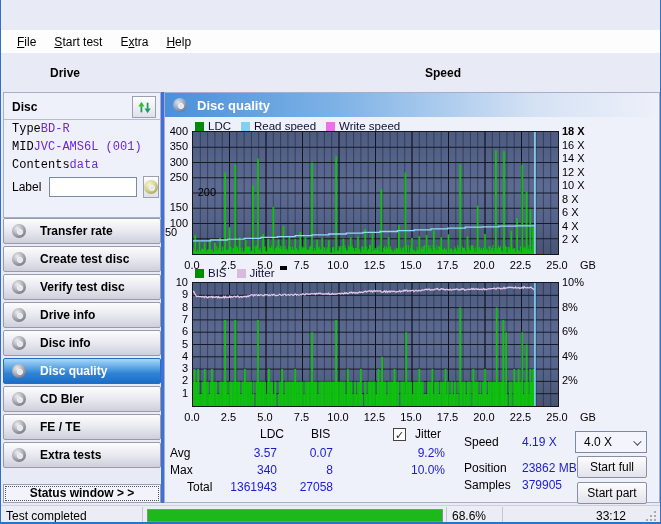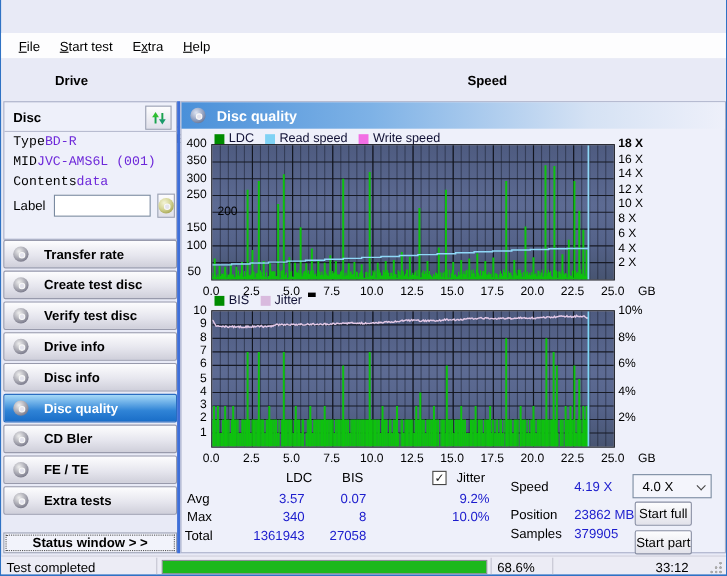--- a/index.html
+++ b/index.html
@@ -96,21 +96,21 @@
           border:1px solid #14171f; }
   .tick-label { position:absolute; font-size:11px; color:#000; white-space:nowrap; }
 
   
   .stats { position:absolute; left:0; top:334px; width:100%; height:77px; font-size:12px; }
   .st { position:absolute; white-space:nowrap; }
   .st.blue { color:#1c1ccd; }
   .st.right { transform:translateX(-100%); }
   .checkbox { position:absolute; width:13px; height:13px; background:#fff; border:1px solid #444;
               font-size:11px; line-height:12px; text-align:center; color:#222; }
-  .push-btn { position:absolute; left:412px; width:52px; height:22px; background:linear-gradient(#fdfdfe,#e2e2ea);
+  .push-btn { position:absolute; left:412px; width:70px; height:22px; background:linear-gradient(#fdfdfe,#e2e2ea);
               border:1px solid #8a90a4; border-radius:2px; text-align:center; line-height:20px; }
   .stats .combo { left:410px; top:4px; width:72px; height:22px; padding-left:8px; background:#f4f5fc; }
 
   
   .statusbar { position:absolute; left:0; top:505px; width:100%; height:19px; background:#ececf5;
                border-top:1px solid #cfcfdc; }
   .sb-text { position:absolute; top:3px; }
   .sb-sep { position:absolute; top:1px; width:1px; height:16px; background:#c4c4d2; }
   .progress { position:absolute; left:146px; top:3px; width:296px; height:13px; border:1px solid #8a8a96; background:#fff; }
   .progress .fill { height:100%; background:#1cb81c; }
@@ -345,21 +345,21 @@
             <polyline points="0.0,108.8 17.5,108.8 17.5,108.0 34.3,108.0 34.3,107.1 51.1,107.1 51.1,106.3 67.9,106.3 67.9,105.4 84.7,105.4 84.7,104.6 102.2,104.6 102.2,103.7 119.0,103.7 119.0,102.9 135.8,102.9 135.8,102.0 153.3,102.0 153.3,101.2 170.1,101.2 170.1,100.3 186.9,100.3 186.9,99.5 204.4,99.5 204.4,98.6 221.2,98.6 221.2,97.8 238.0,97.8 238.0,96.9 254.8,96.9 254.8,96.1 272.3,96.1 272.3,95.2 289.1,95.2 289.1,94.8 305.9,94.8 305.9,94.2 322.7,94.2 322.7,93.9 341.6,93.9 341.6,93.6" fill="none" stroke="#8fd8f7" stroke-width="1.3"></polyline>
             <line x1="341.932" y1="0" x2="341.932" y2="122" stroke="#8fd8f7" stroke-width="1.6"></line>
           </svg></div>
         <div class="tick-label" style="top: 32px; left: 0px; width: 23px; text-align: right;">400</div>
         <div class="tick-label" style="top: 47.25px; left: 0px; width: 23px; text-align: right;">350</div>
         <div class="tick-label" style="top: 62.5px; left: 0px; width: 23px; text-align: right;">300</div>
         <div class="tick-label" style="top: 77.75px; left: 0px; width: 23px; text-align: right;">250</div>
         <div class="tick-label" style="top: 93px; left: 0px; width: 23px; text-align: right; margin-left: 28px;">200</div>
         <div class="tick-label" style="top: 108.25px; left: 0px; width: 23px; text-align: right;">150</div>
         <div class="tick-label" style="top: 123.5px; left: 0px; width: 23px; text-align: right;">100</div>
-        <div class="tick-label" style="top: 148px; left: 0px; width: 23px; text-align: center;">50</div>
+        <div class="tick-label" style="top: 133px; left: 0px; width: 23px; text-align: left;">50</div>
         <div class="tick-label" style="top: 32px; left: 397px; font-weight: bold;">18 X</div>
         <div class="tick-label" style="top: 45.5556px; left: 397px;">16 X</div>
         <div class="tick-label" style="top: 59.1111px; left: 397px;">14 X</div>
         <div class="tick-label" style="top: 72.6667px; left: 397px;">12 X</div>
         <div class="tick-label" style="top: 86.2222px; left: 397px;">10 X</div>
         <div class="tick-label" style="top: 99.7778px; left: 397px;">8 X</div>
         <div class="tick-label" style="top: 113.333px; left: 397px;">6 X</div>
         <div class="tick-label" style="top: 126.889px; left: 397px;">4 X</div>
         <div class="tick-label" style="top: 140.444px; left: 397px;">2 X</div>
         <div class="tick-label" style="top: 166px; left: 11px; width: 32px; text-align: center;">0.0</div>
@@ -499,21 +499,21 @@
       <div class="st" style="left:5px; top:19px">Avg</div>
       <div class="st blue right" style="left:112px; top:19px">3.57</div>
       <div class="st blue right" style="left:168px; top:19px">0.07</div>
       <div class="st blue right" style="left:280px; top:19px">9.2%</div>
 
       <div class="st" style="left:5px; top:36px">Max</div>
       <div class="st blue right" style="left:112px; top:36px">340</div>
       <div class="st blue right" style="left:168px; top:36px">8</div>
       <div class="st blue right" style="left:280px; top:36px">10.0%</div>
 
-      <div class="st" style="left:3px; top:53px">Total</div>
+      <div class="st" style="left:22px; top:53px">Total</div>
       <div class="st blue right" style="left:112px; top:53px">1361943</div>
       <div class="st blue right" style="left:168px; top:53px">27058</div>
 
       <div class="st" style="left:299px; top:8px">Speed</div>
       <div class="st blue" style="left:357px; top:8px">4.19 X</div>
       <div class="st" style="left:299px; top:34px">Position</div>
       <div class="st blue" style="left:357px; top:34px">23862 MB</div>
       <div class="st" style="left:299px; top:51px">Samples</div>
       <div class="st blue" style="left:357px; top:51px">379905</div>
 

